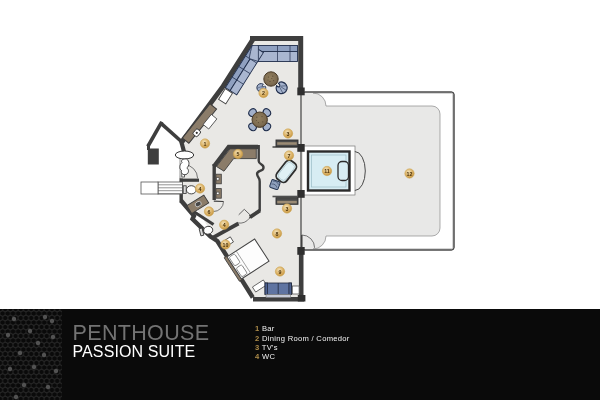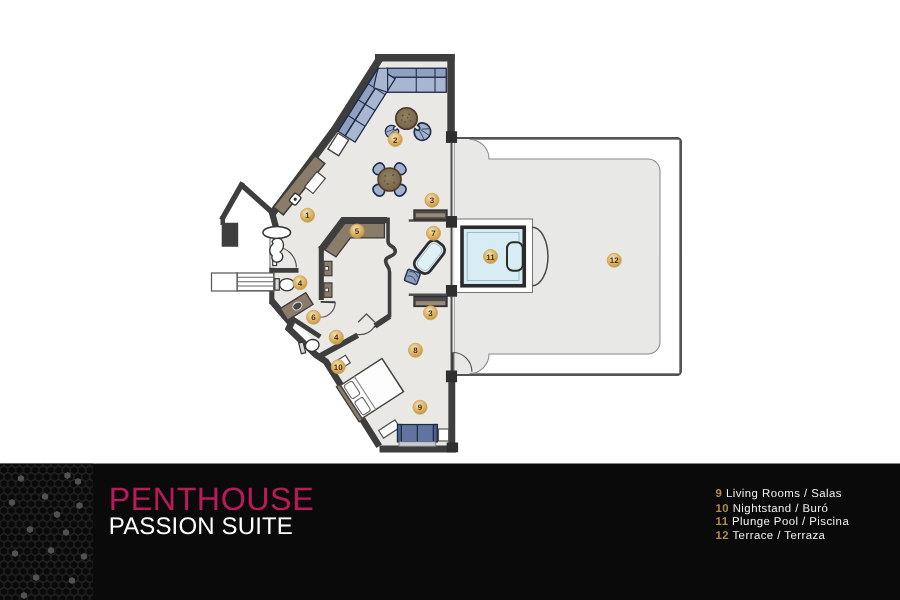--- a/index.html
+++ b/index.html
@@ -1,20 +1,20 @@
 <!DOCTYPE html>
 <html><head>
 <meta charset="utf-8">
 <style>
 html,body{margin:0;padding:0;}
 body{width:600px;height:400px;overflow:hidden;background:#fff;font-family:"Liberation Sans", sans-serif;}
 .page{position:relative;width:600px;height:400px;}
 .band{position:absolute;left:0;top:309px;width:600px;height:91px;background:#0a0a0a;}
 .hexwrap{position:absolute;left:0;top:309px;width:62px;height:91px;}
-.t1{position:absolute;left:72.5px;top:323.3px;font-size:21.5px;letter-spacing:0.35px;color:#be185d;line-height:1;}
+.t1{position:absolute;left:72.5px;top:323.3px;font-size:21.5px;letter-spacing:0.35px;color:#737373;line-height:1;}
 .t2{position:absolute;left:72.5px;top:343.5px;font-size:16px;letter-spacing:0.1px;color:#fff;line-height:1;}
 .leg{position:absolute;top:324.4px;font-size:7.6px;letter-spacing:0.3px;line-height:9.15px;color:#f2f2f2;}
 .lc1{left:255px;} .lc2{left:373px;} .lc3{left:477px;}
 .ln{color:#ad8c4a;font-weight:bold;}
 </style>
 </head>
 <body>
 <div class="page">
 
 <svg width="600" height="309" viewBox="0 0 600 309" font-family="Liberation Sans, sans-serif">
@@ -379,21 +379,21 @@
         <path d="M50.08,79.20 L48.00,80.40 L45.92,79.20 L45.92,76.80 L48.00,75.60 L50.08,76.80 Z" fill="#525252"></path>
         <path d="M40.08,35.20 L38.00,36.40 L35.92,35.20 L35.92,32.80 L38.00,31.60 L40.08,32.80 Z" fill="#525252"></path>
         <path d="M18.08,89.20 L16.00,90.40 L13.92,89.20 L13.92,86.80 L16.00,85.60 L18.08,86.80 Z" fill="#525252"></path>
         <path d="M54.08,13.20 L52.00,14.40 L49.92,13.20 L49.92,10.80 L52.00,9.60 L54.08,10.80 Z" fill="#525252"></path>
 </svg></div>
 
 <div class="t1">PENTHOUSE</div>
 
 <div class="t2">PASSION SUITE</div>
 
-
-
-<div class="leg lc3">
-<div class="lrow"><span class="ln">9</span> Living Rooms / Salas</div>
-<div class="lrow"><span class="ln">10</span> Nightstand / Buró</div>
-<div class="lrow"><span class="ln">11</span> Plunge Pool / Piscina</div>
-<div class="lrow"><span class="ln">12</span> Terrace / Terraza</div>
+<div class="leg lc1">
+<div class="lrow"><span class="ln">1</span> Bar</div>
+<div class="lrow"><span class="ln">2</span> Dining Room / Comedor</div>
+<div class="lrow"><span class="ln">3</span> TV's</div>
+<div class="lrow"><span class="ln">4</span> WC</div>
 </div>
+
+
 </div>
 
 </body></html>

